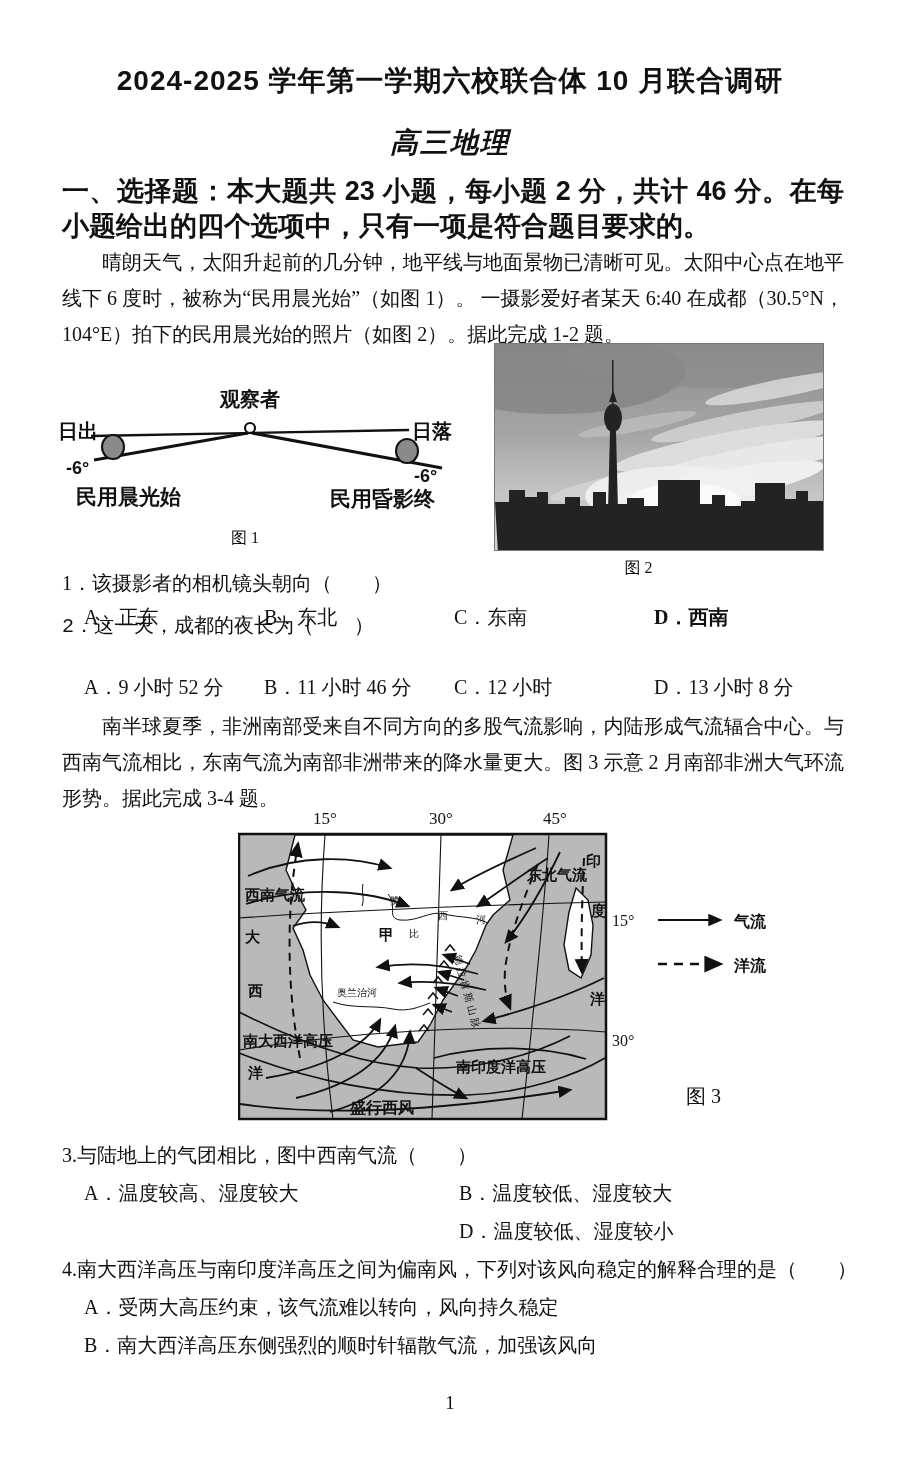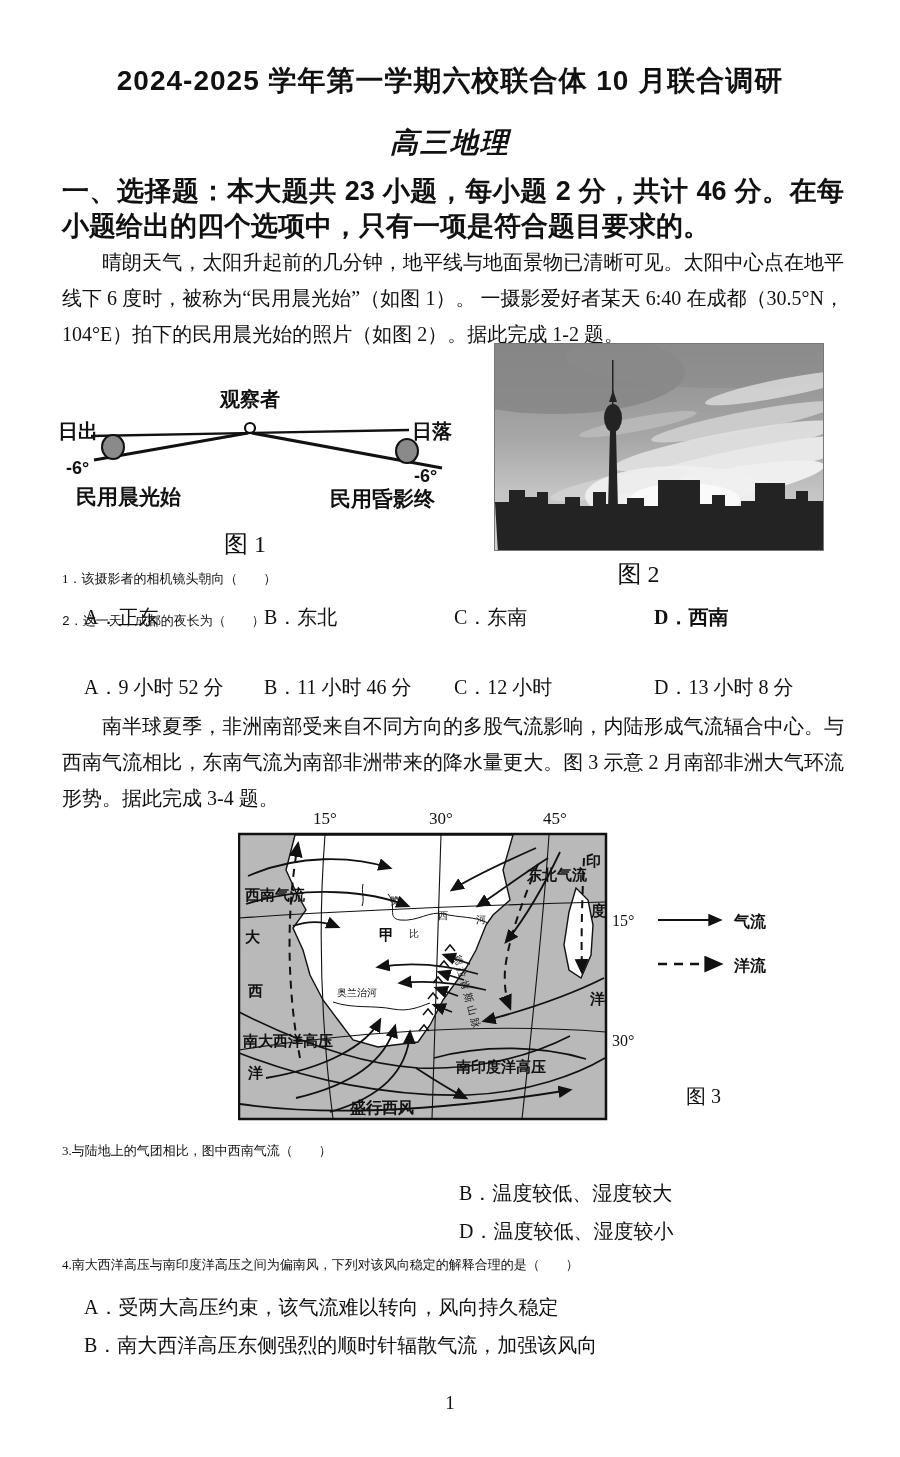--- a/index.html
+++ b/index.html
@@ -9,24 +9,24 @@
     font-family:"Liberation Serif", serif;
   }
   .abs{position:absolute;}
   .hei{font-family:"Liberation Sans", sans-serif;font-weight:bold;}
   .title{left:0;top:62px;width:900px;text-align:center;font-size:28px;letter-spacing:1px;}
   .subject{left:0;top:124px;width:900px;text-align:center;font-size:28px;letter-spacing:2px;font-style:italic;}
   .section-heading{left:62px;top:174px;width:782px;font-size:27px;line-height:35px;text-align:justify;}
   .passage{left:62px;width:782px;font-size:20px;line-height:36px;text-align:justify;text-indent:2em;}
   .p1{top:244px;}
   .p2{top:708px;}
-  .stem{left:62px;width:800px;font-size:13px;white-space:nowrap;}
+  .stem{left:62px;width:800px;font-size:20px;white-space:nowrap;}
   .optrow{left:62px;width:800px;height:28px;}
   .optrow span{position:absolute;font-size:20px;white-space:nowrap;}
-  .figcap{font-size:24px;text-align:center;}
+  .figcap{font-size:16px;text-align:center;}
   svg text{fill:#111;}
   .maplabel{font-family:"Liberation Sans", sans-serif;font-weight:bold;}
   .pagenum{left:0;top:1392px;width:900px;text-align:center;font-size:19px;}
 </style>
 </head>
 <body>
 
 <div id="page">
 
   <div class="abs hei title">2024-2025 学年第一学期六校联合体 10 月联合调研</div>
@@ -209,20 +209,21 @@
       <text class="maplabel" x="496" y="121" font-size="16">气流</text>
       <line x1="420" y1="158" x2="482" y2="158" stroke="#111" stroke-width="2.4" stroke-dasharray="9,7" marker-end="url(#arr)"></line>
       <text class="maplabel" x="496" y="165" font-size="16">洋流</text>
     </g>
 
     <text x="448" y="297" font-size="20">图 3</text>
   </svg>
 
   <div class="abs stem" style="top:1142px;">3.与陆地上的气团相比，图中西南气流（　　）</div>
   <div class="abs optrow" style="top:1180px;">
+    <span style="left:22px;">A．温度较高、湿度较大</span>
     <span style="left:397px;">B．温度较低、湿度较大</span>
   </div>
   <div class="abs optrow" style="top:1218px;">
     <span style="left:397px;">D．温度较低、湿度较小</span>
   </div>
 
   <div class="abs stem" style="top:1256px;">4.南大西洋高压与南印度洋高压之间为偏南风，下列对该风向稳定的解释合理的是（　　）</div>
   <div class="abs optrow" style="top:1294px;">
     <span style="left:22px;">A．受两大高压约束，该气流难以转向，风向持久稳定</span>
   </div>

